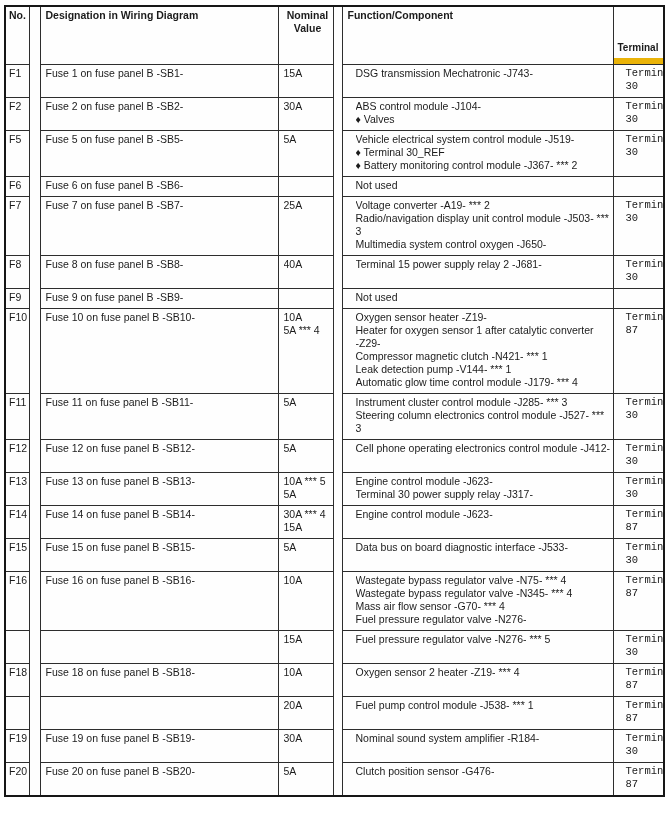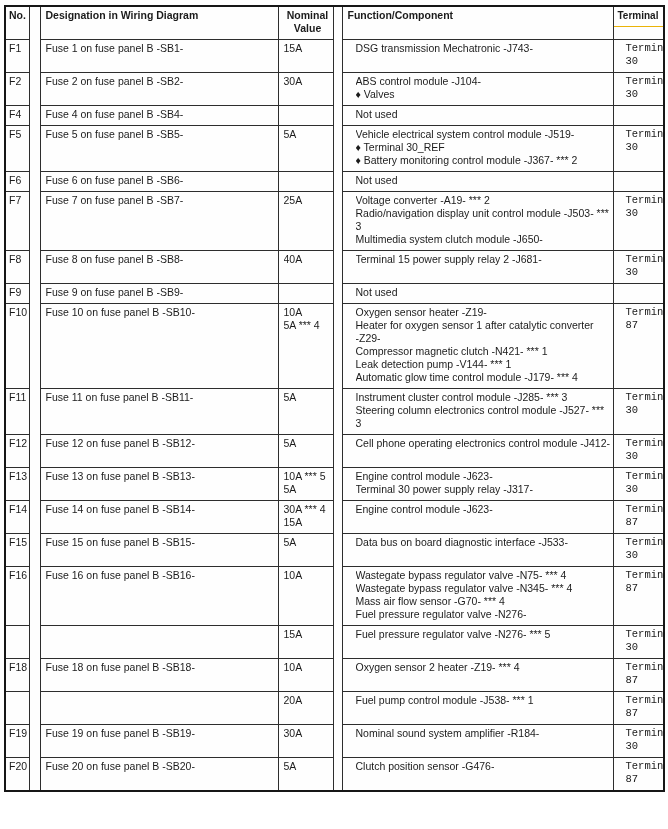--- a/index.html
+++ b/index.html
@@ -55,25 +55,26 @@
   th.c-no { padding-left: 3px; }
 
   th.c-nom {
     text-align: center;
     padding-left: 6px;
     padding-right: 2px;
   }
 
   th.c-term { padding: 0; vertical-align: top; }
   .term-box {
-    border-bottom: 1px solid #eab308;
+    border-bottom: 6px solid #eab308;
     padding: 2px 1px 4px 4px;
     font-weight: bold;
     font-size: 10px;
     line-height: 13px;
+    margin-top: 32px;
   }
 
   td.c-term { padding-left: 12px; padding-right: 1px; font-family: Liberation Mono, monospace; }
   td.c-fn   { padding-left: 13px; padding-right: 1px; }
 
   .ln { white-space: nowrap; overflow: hidden; }
 </style>
 </head>
 <body>
 
@@ -123,31 +124,20 @@
             <div class="ln">30A</div>
           </td>
           <td class="sp"></td>
           <td class="c-fn">
             <div class="ln">ABS control module -J104-</div>
             <div class="ln">♦ Valves</div>
           </td>
           <td class="c-term">Terminal 30</td>
         </tr>
         <tr>
-          <td class="c-no">F4</td>
-          <td class="sp"></td>
-          <td class="c-des">Fuse 4 on fuse panel B -SB4-</td>
-          <td class="c-nom"></td>
-          <td class="sp"></td>
-          <td class="c-fn">
-            <div class="ln">Not used</div>
-          </td>
-          <td class="c-term"></td>
-        </tr>
-        <tr>
           <td class="c-no">F5</td>
           <td class="sp"></td>
           <td class="c-des">Fuse 5 on fuse panel B -SB5-</td>
           <td class="c-nom">
             <div class="ln">5A</div>
           </td>
           <td class="sp"></td>
           <td class="c-fn">
             <div class="ln">Vehicle electrical system control module -J519-</div>
             <div class="ln">♦ Terminal 30_REF</div>
@@ -171,21 +161,21 @@
           <td class="sp"></td>
           <td class="c-des">Fuse 7 on fuse panel B -SB7-</td>
           <td class="c-nom">
             <div class="ln">25A</div>
           </td>
           <td class="sp"></td>
           <td class="c-fn">
             <div class="ln">Voltage converter -A19- *** 2</div>
             <div class="ln">Radio/navigation display unit control module -J503- ***</div>
             <div class="ln">3</div>
-            <div class="ln">Multimedia system clutch module -J650-</div>
+            <div class="ln">Multimedia system control oxygen -J650-</div>
           </td>
           <td class="c-term">Terminal 30</td>
         </tr>
         <tr>
           <td class="c-no">F8</td>
           <td class="sp"></td>
           <td class="c-des">Fuse 8 on fuse panel B -SB8-</td>
           <td class="c-nom">
             <div class="ln">40A</div>
           </td>

